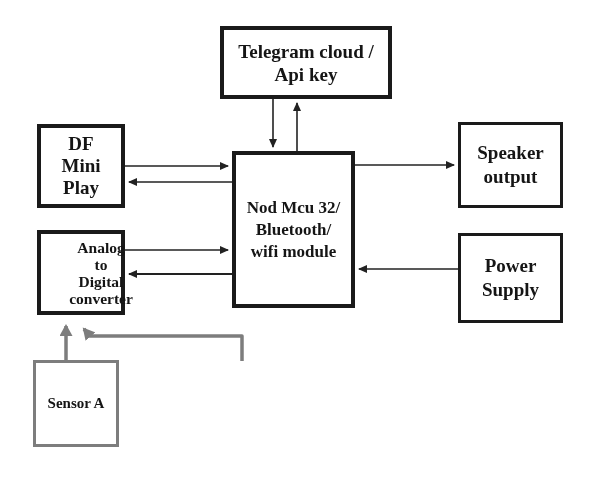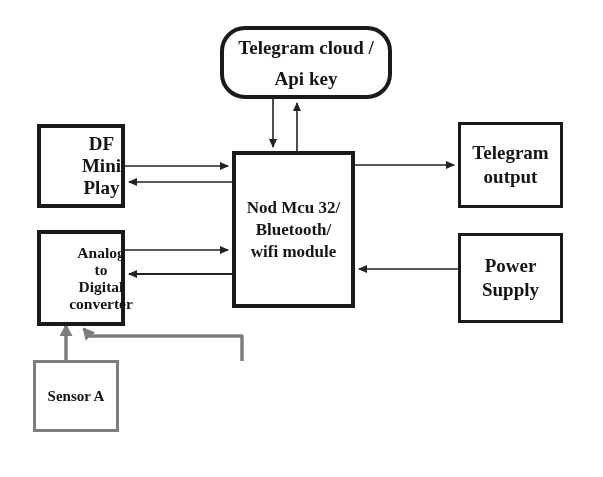--- a/index.html
+++ b/index.html
@@ -33,27 +33,27 @@
     color: var(--text, #151515);
     background: #ffffff;
   }
   .node .lbl {
     white-space: pre-line;
   }
   .b-thick { border: 4px solid var(--box-border, #1a1a1a); }
   .b-thin  { border: 3px solid var(--box-border, #1a1a1a); }
   .b-gray  { border: 3px solid var(--sensor-border, #7d7d7d); }
 
-  .n-telegram { left: 220px; top: 26px;  width: 172px; height: 73px;  font-size: 19px; line-height: 31px; border-radius: 25px; }
-  .n-df       { left: 37px;  top: 124px; width: 88px;  height: 84px;  font-size: 19px; line-height: 22px; justify-content: flex-end; }
+  .n-telegram { left: 220px; top: 26px;  width: 172px; height: 73px;  font-size: 19px; line-height: 23px; }
+  .n-df       { left: 37px;  top: 124px; width: 88px;  height: 84px;  font-size: 19px; line-height: 22px; }
   .n-nodemcu  { left: 232px; top: 151px; width: 123px; height: 157px; font-size: 17px; line-height: 22px; }
   .n-speaker  { left: 458px; top: 122px; width: 105px; height: 86px;  font-size: 19px; line-height: 24px; }
   .n-power    { left: 458px; top: 233px; width: 105px; height: 90px;  font-size: 19px; line-height: 24px; }
-  .n-adc      { left: 37px;  top: 230px; width: 88px;  height: 96px;  font-size: 15.5px; line-height: 17px; padding-left: 40px; }
-  .n-sensor-a { left: 33px;  top: 360px; width: 86px;  height: 72px;  font-size: 15px; }
+  .n-adc      { left: 37px;  top: 230px; width: 88px;  height: 85px;  font-size: 15.5px; line-height: 17px; padding-left: 40px; }
+  .n-sensor-a { left: 33px;  top: 360px; width: 86px;  height: 87px;  font-size: 15px; }
   .n-sensor-b { left: 198px; top: 360px; width: 86px;  height: 87px;  font-size: 15px; }
 </style>
 </head>
 <body>
 
 <div class="canvas">
 
   <svg class="edges" viewBox="0 0 603 477" xmlns="http://www.w3.org/2000/svg">
     <defs>
       <marker id="arrow-black" markerWidth="10" markerHeight="9" refX="8" refY="4" orient="auto" markerUnits="userSpaceOnUse">
@@ -93,21 +93,21 @@
 Play</span>
   </div>
 
   <div class="node b-thick n-nodemcu">
     <span class="lbl">Nod Mcu 32/
 Bluetooth/
 wifi module</span>
   </div>
 
   <div class="node b-thin n-speaker">
-    <span class="lbl">Telegram
+    <span class="lbl">Speaker
 output</span>
   </div>
 
   <div class="node b-thin n-power">
     <span class="lbl">Power
 Supply</span>
   </div>
 
   <div class="node b-thick n-adc">
     <span class="lbl">Analog to

